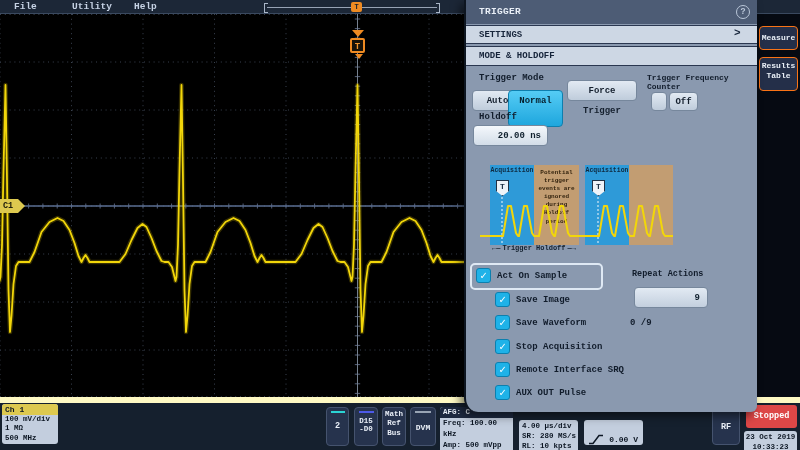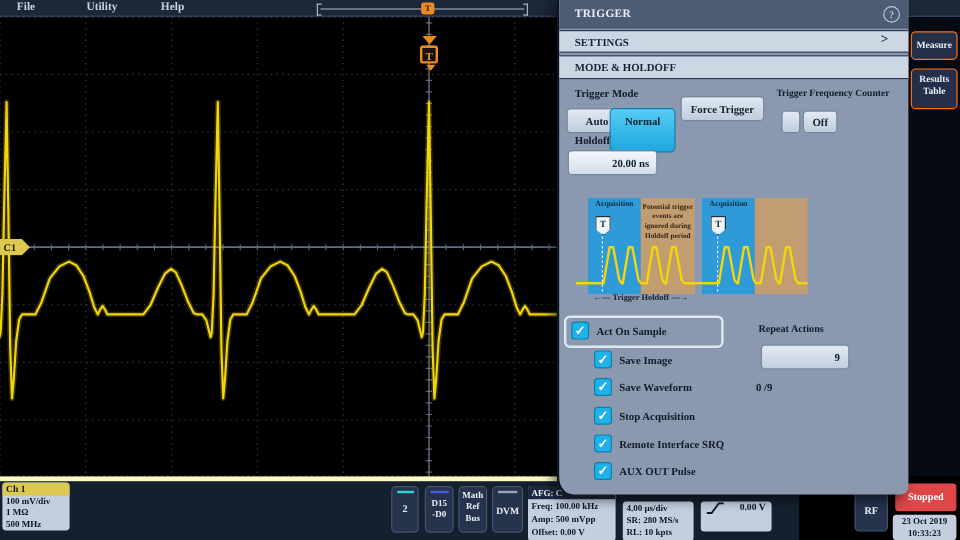--- a/index.html
+++ b/index.html
@@ -1,17 +1,17 @@
 <!DOCTYPE html>
 <html><head>
 <meta charset="utf-8">
 <style>
   html,body{margin:0;padding:0;background:#222;}
   #screen{position:relative;width:800px;height:450px;background:#000;overflow:hidden;
-    font-family:Liberation Serif, serif;-webkit-font-smoothing:antialiased;}
+    font-family:Liberation Mono, monospace;-webkit-font-smoothing:antialiased;}
   .abs{position:absolute;}
   
   #topbar{left:0;top:0;width:800px;height:13px;background:#1c2737;border-bottom:1px solid #3a495f;z-index:4;}
   .menu-item{top:1px;font-size:9.5px;font-weight:bold;color:#c6d2e4;cursor:default;}
   #slider-line{left:267px;top:7px;width:170px;height:1px;background:#97a3b5;}
   .bracket{top:3px;width:3px;height:8px;border:1px solid #aab6c8;}
   #bracket-l{left:264px;border-right:none;}
   #bracket-r{left:436px;border-left:none;}
   #slider-t{left:351px;top:2px;width:11px;height:10px;background:#ee8a22;border-radius:2px;
     color:#16202c;font-size:7px;font-weight:bold;text-align:center;line-height:10px;}
@@ -75,34 +75,34 @@
     justify-content:center;color:#13202e;font-size:7px;font-weight:bold;gap:2px;}
   
   #aoe-box{left:4px;top:263px;width:133px;height:27px;border:2px solid #dfe9f4;border-radius:5px;box-sizing:border-box;}
   .cb{position:absolute;width:15px;height:15px;background:#1fb2e8;border:1px solid #0c7fae;
     border-radius:3px;color:#fff;font-size:11px;font-weight:bold;text-align:center;line-height:14px;box-sizing:border-box;}
   .cb-label{position:absolute;color:#111c2b;font-size:9px;font-weight:bold;}
   #repeat-box{left:168px;top:287px;width:74px;height:21px;background:linear-gradient(#e2eaf3,#c3cfde);
     border:1px solid #76879c;border-radius:4px;color:#10202e;font-size:9px;font-weight:bold;
     text-align:right;line-height:20px;padding-right:7px;box-sizing:border-box;}
   
-  #bottombar{left:0;top:397px;width:666px;height:53px;background:#15202e;border-top:4px solid #fef9c3;z-index:2;box-sizing:border-box;}
+  #bottombar{left:0;top:397px;width:800px;height:53px;background:#15202e;border-top:6px solid #fef9c3;z-index:2;box-sizing:border-box;}
   .badge{position:absolute;background:#c3cede;border-radius:3px;color:#0d1724;font-size:7.5px;
     font-weight:bold;line-height:10px;box-sizing:border-box;}
   .dkbtn{position:absolute;background:#26334d;border:1px solid #45536e;border-radius:4px;
     color:#e9eff7;font-weight:bold;text-align:center;box-sizing:border-box;}
   .chanline{display:block;height:2px;margin:3px auto 0;}
   #ch1-badge{left:2px;top:1px;width:56px;height:40px;overflow:hidden;}
   #ch1-badge .yhdr{background:#ddc94f;height:11px;line-height:11px;padding-left:3px;font-size:8px;}
   #ch1-badge .bline{padding-left:3px;line-height:9.4px;font-size:7.5px;}
   #afg-badge{left:440px;top:4px;width:73px;height:46px;overflow:hidden;}
   #afg-badge .dhdr{background:#1d2940;color:#e9eff7;height:11px;line-height:11px;padding-left:3px;font-size:7.5px;}
   #afg-badge .bline{padding-left:3px;line-height:11px;font-size:7.5px;}
   #horiz-badge{left:519px;top:17px;width:59px;height:33px;padding:1px 0 0 3px;}
-  #trig-badge{left:584px;top:17px;width:59px;height:25px;display:flex;align-items:flex-start;
+  #trig-badge{left:584px;top:17px;width:59px;height:25px;display:flex;align-items:flex-end;
     justify-content:space-between;padding:0 5px 0 4px;}
   #sample-badge{left:649px;top:17px;width:60px;height:29px;padding:2px 0 0 3px;}
   #run-badge{left:746px;top:2px;width:51px;height:23px;background:#dd4747;border-radius:3px;
     color:#fff;font-size:8.5px;font-weight:bold;text-align:center;line-height:23px;}
   #dt-badge{left:744px;top:28px;width:53px;height:21px;text-align:center;line-height:10px;padding-top:1px;}
 </style>
 </head>
 <body>
 
 <div id="screen">

